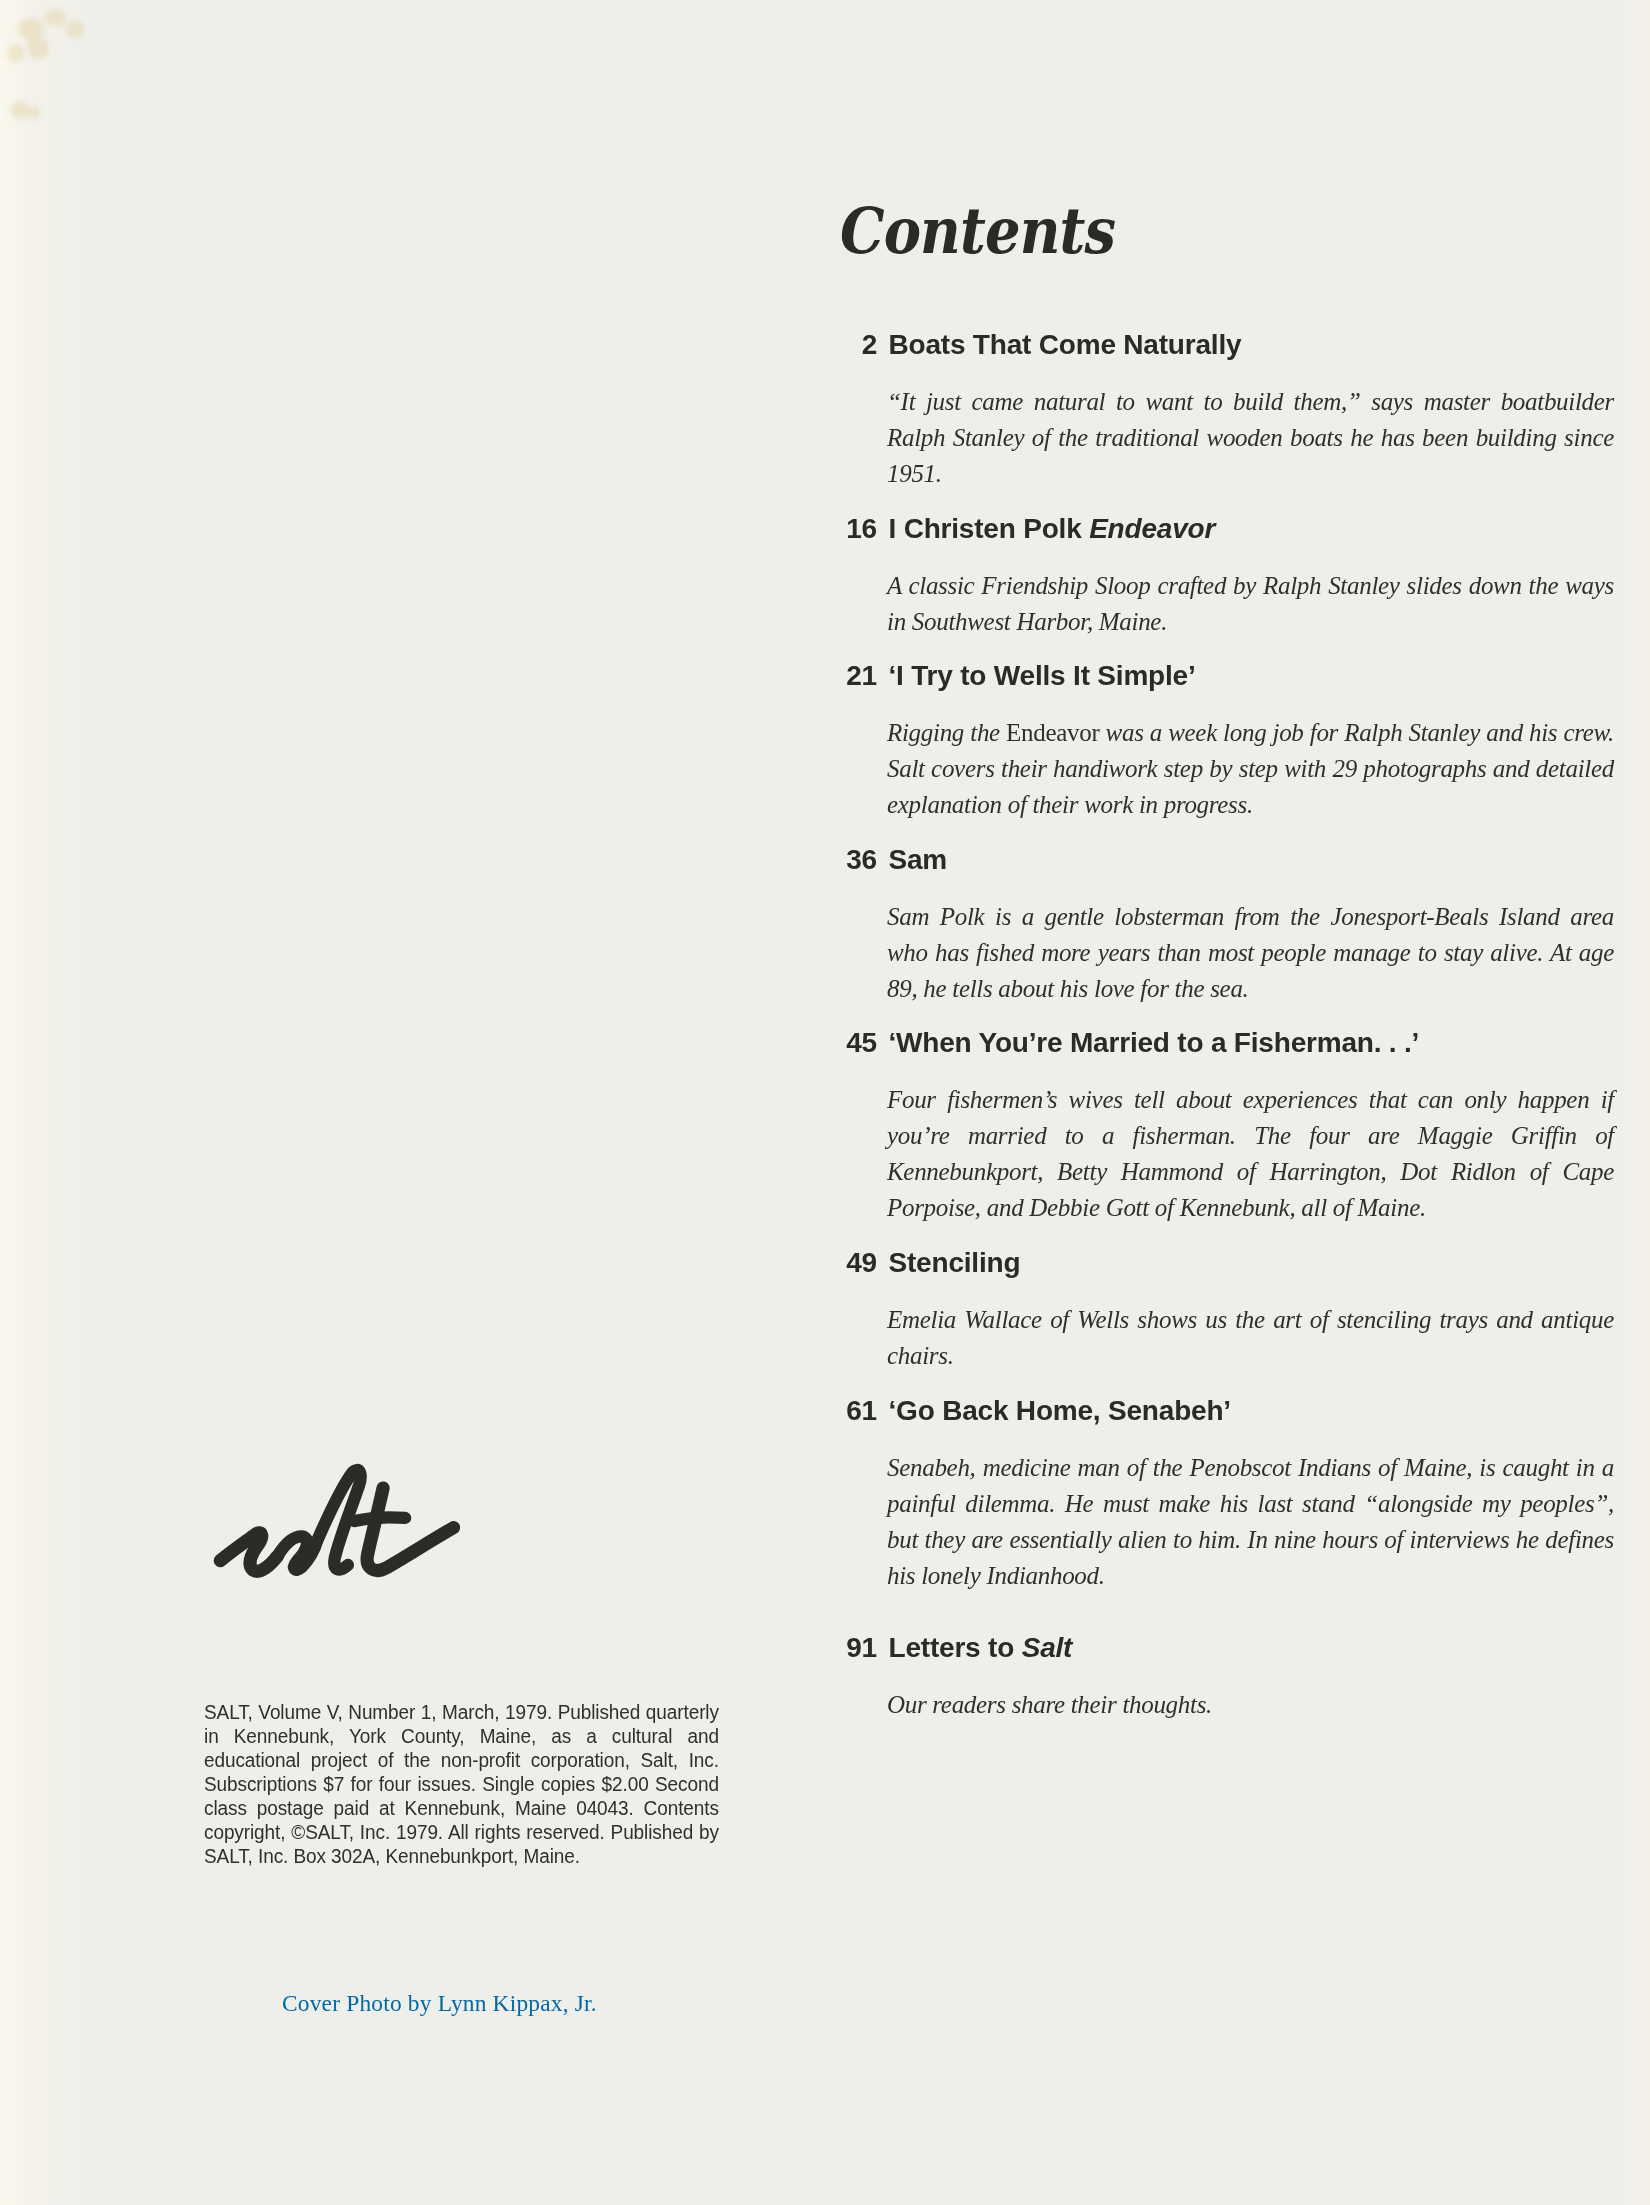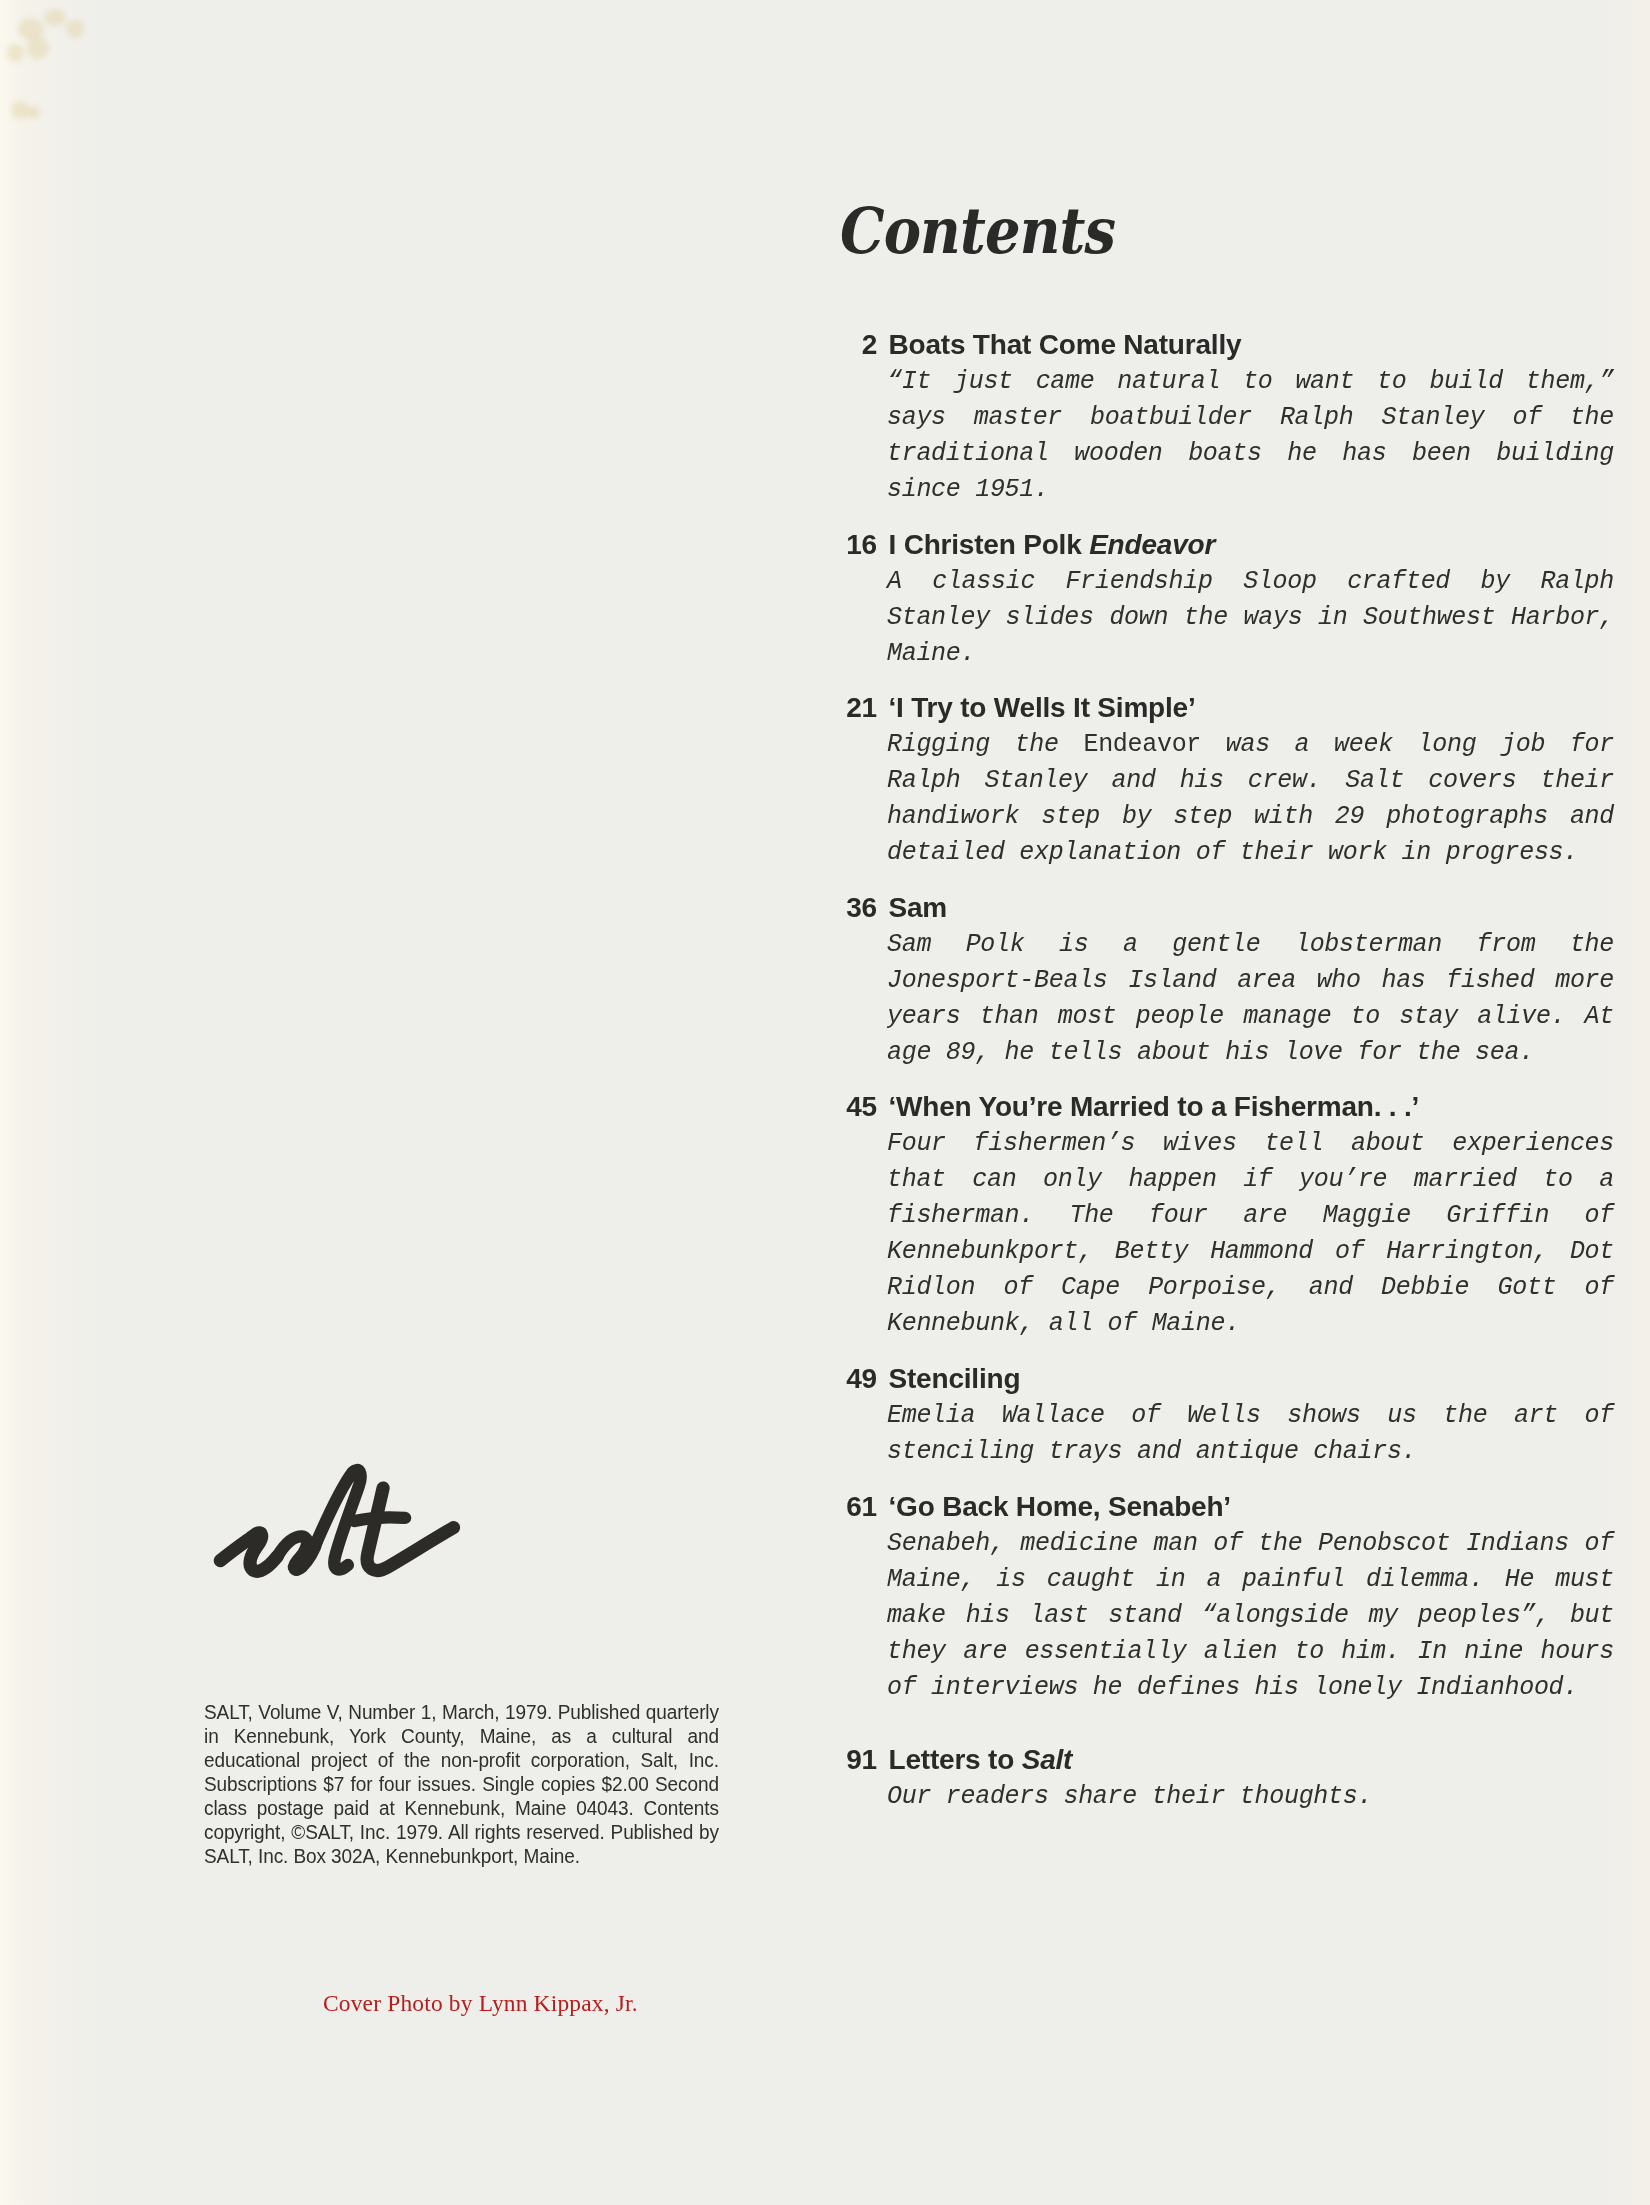--- a/index.html
+++ b/index.html
@@ -63,27 +63,28 @@
     width: 52px;
     text-align: right;
     padding-right: 11.5px;
     flex: none;
   }
   .entry-title em {
     font-style: italic;
   }
   .entry-desc {
     margin-left: 62px;
-    font-family: Liberation Mono, monospace;
+    font-family: Liberation Serif, serif;
     font-style: italic;
     font-size: 25px;
     line-height: 36px;
     color: #2f2f2d;
     text-align: justify;
     letter-spacing: -0.3px;
+    margin-top: 20px;
   }
   .entry-desc .roman {
     font-style: normal;
   }
   .logo {
     position: absolute;
     left: 207px;
     top: 1455px;
     width: 273px;
     height: 132px;
@@ -103,23 +104,22 @@
     transform: scaleX(0.95);
     transform-origin: top left;
   }
   .cover-credit {
     position: absolute;
     left: 282px;
     top: 1989px;
     font-family: "Liberation Serif", serif;
     font-size: 23.4px;
     line-height: 28px;
-    color: #b91c1c;
+    color: #0369a1;
     letter-spacing: 0.2px;
-    margin-left: 41px;
   }
 </style>
 </head>
 <body>
 
 <div class="stain" style="left:17.6px;top:17.6px;width:26.5px;height:22px;"></div>
 <div class="stain" style="left:44px;top:8.8px;width:22px;height:17.6px;"></div>
 <div class="stain" style="left:66px;top:20px;width:17.6px;height:17.6px;"></div>
 <div class="stain" style="left:26.5px;top:37px;width:22px;height:22px;"></div>
 <div class="stain" style="left:6.6px;top:44px;width:17.6px;height:17.6px;"></div>

